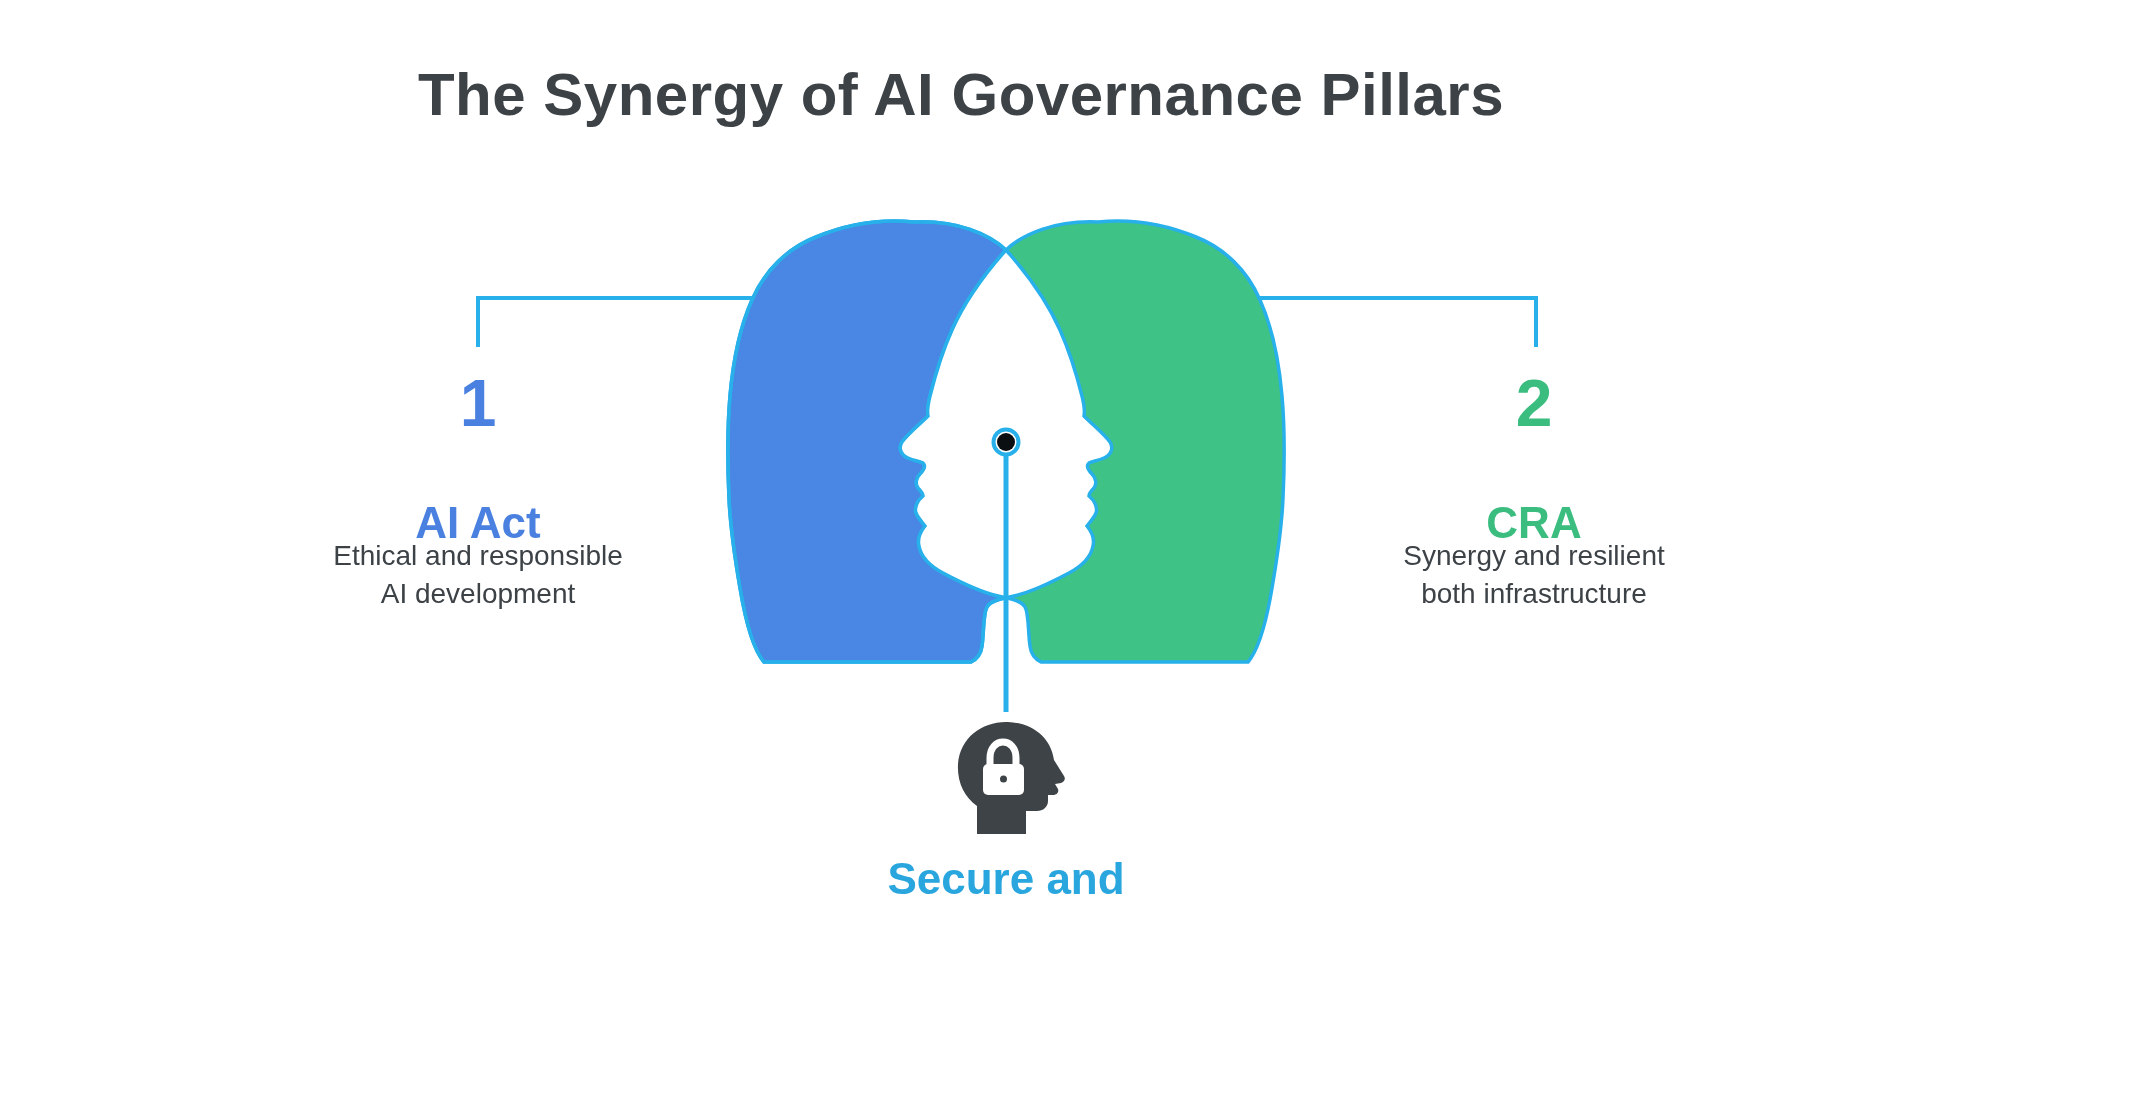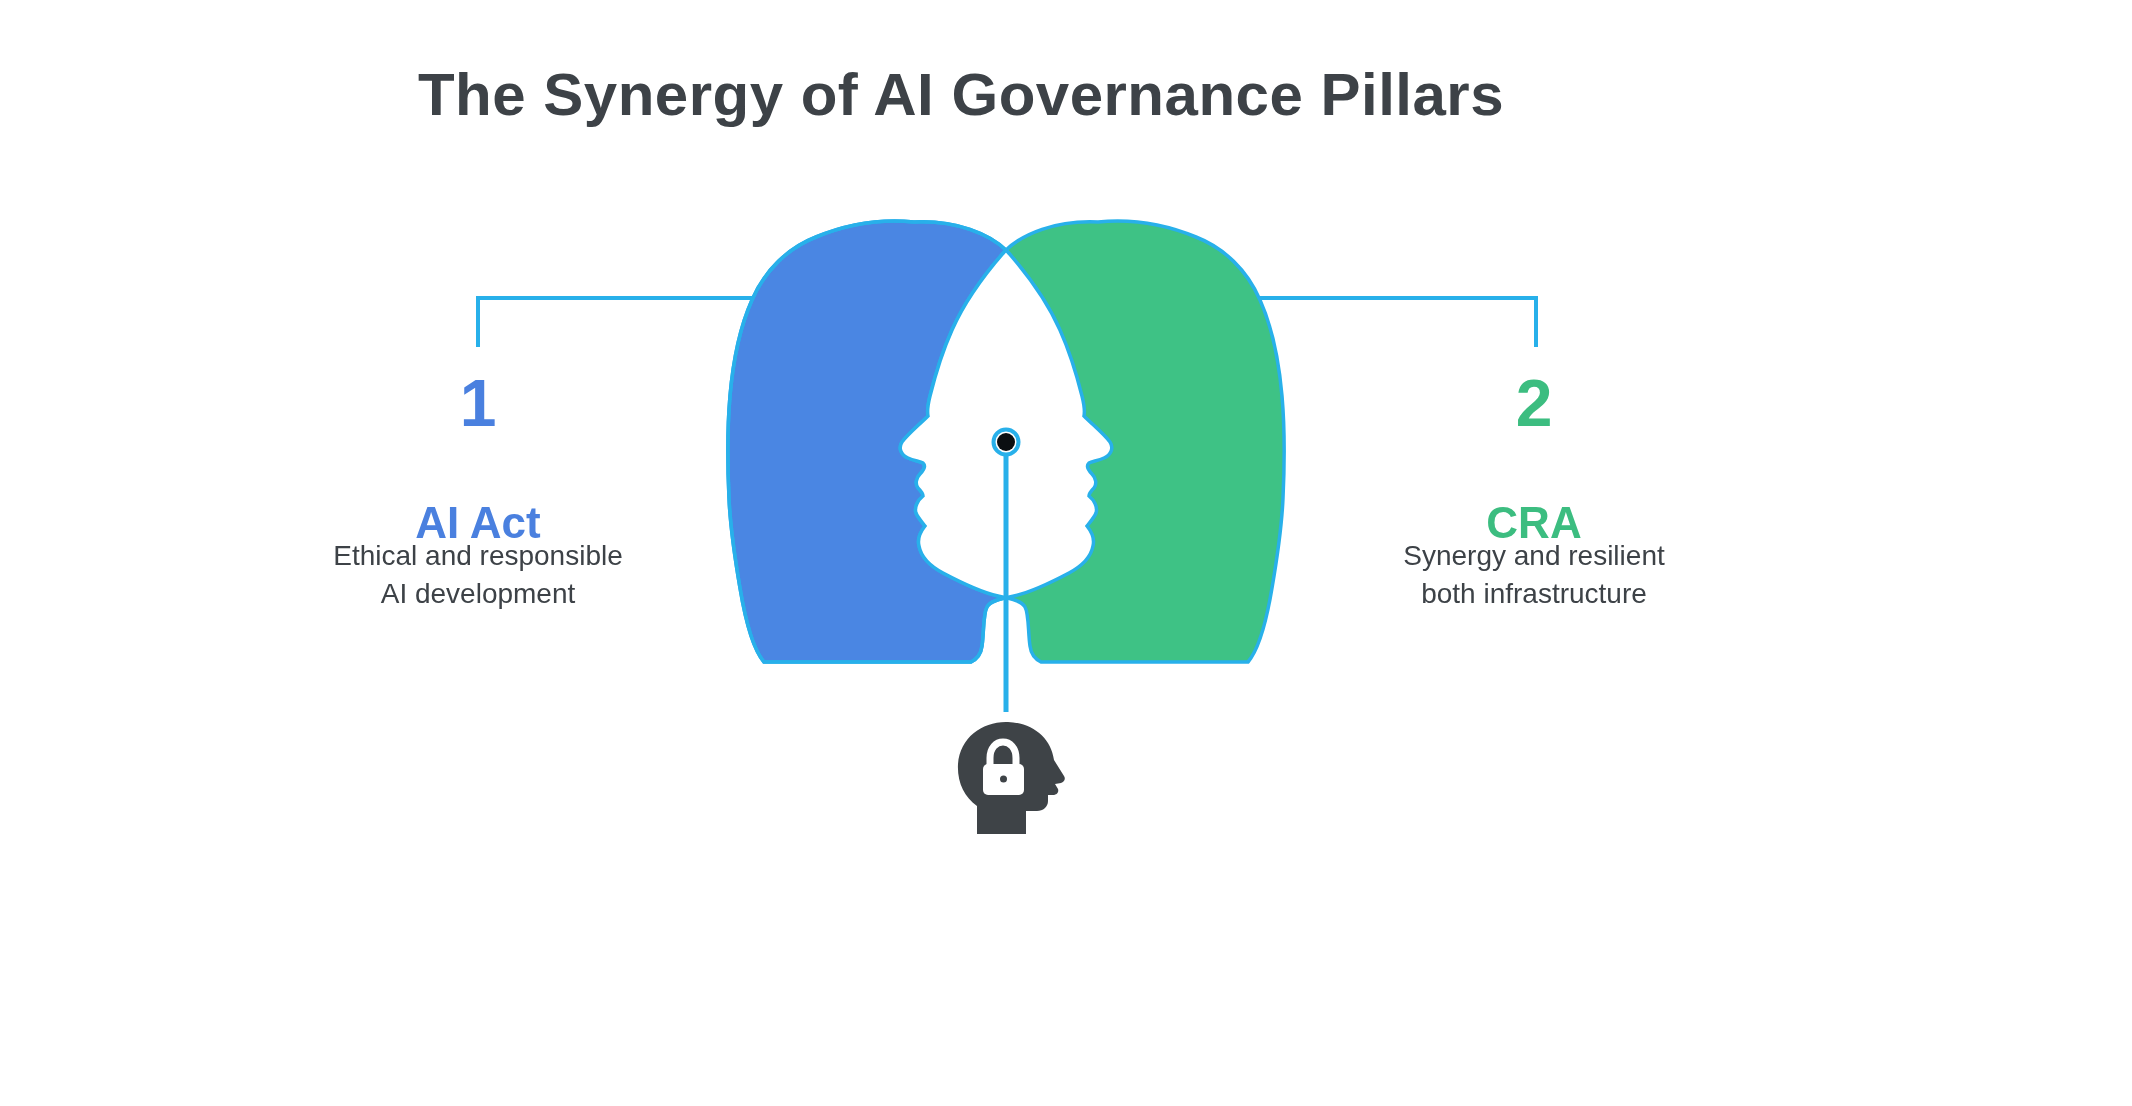--- a/index.html
+++ b/index.html
@@ -127,15 +127,16 @@
 </div>
 
 <div class="abs centered col2 pillar-number green">2</div>
 <div class="abs centered col2 pillar-name green">CRA</div>
 <div class="abs centered col2 pillar-desc">
   <div>Synergy and resilient</div>
   <div>both infrastructure</div>
 </div>
 
 <div class="abs centered synthesis-title">
+  <div>Secure and</div>
 </div>
 <div class="abs centered synthesis-desc">
 </div>
 
 </body></html>

